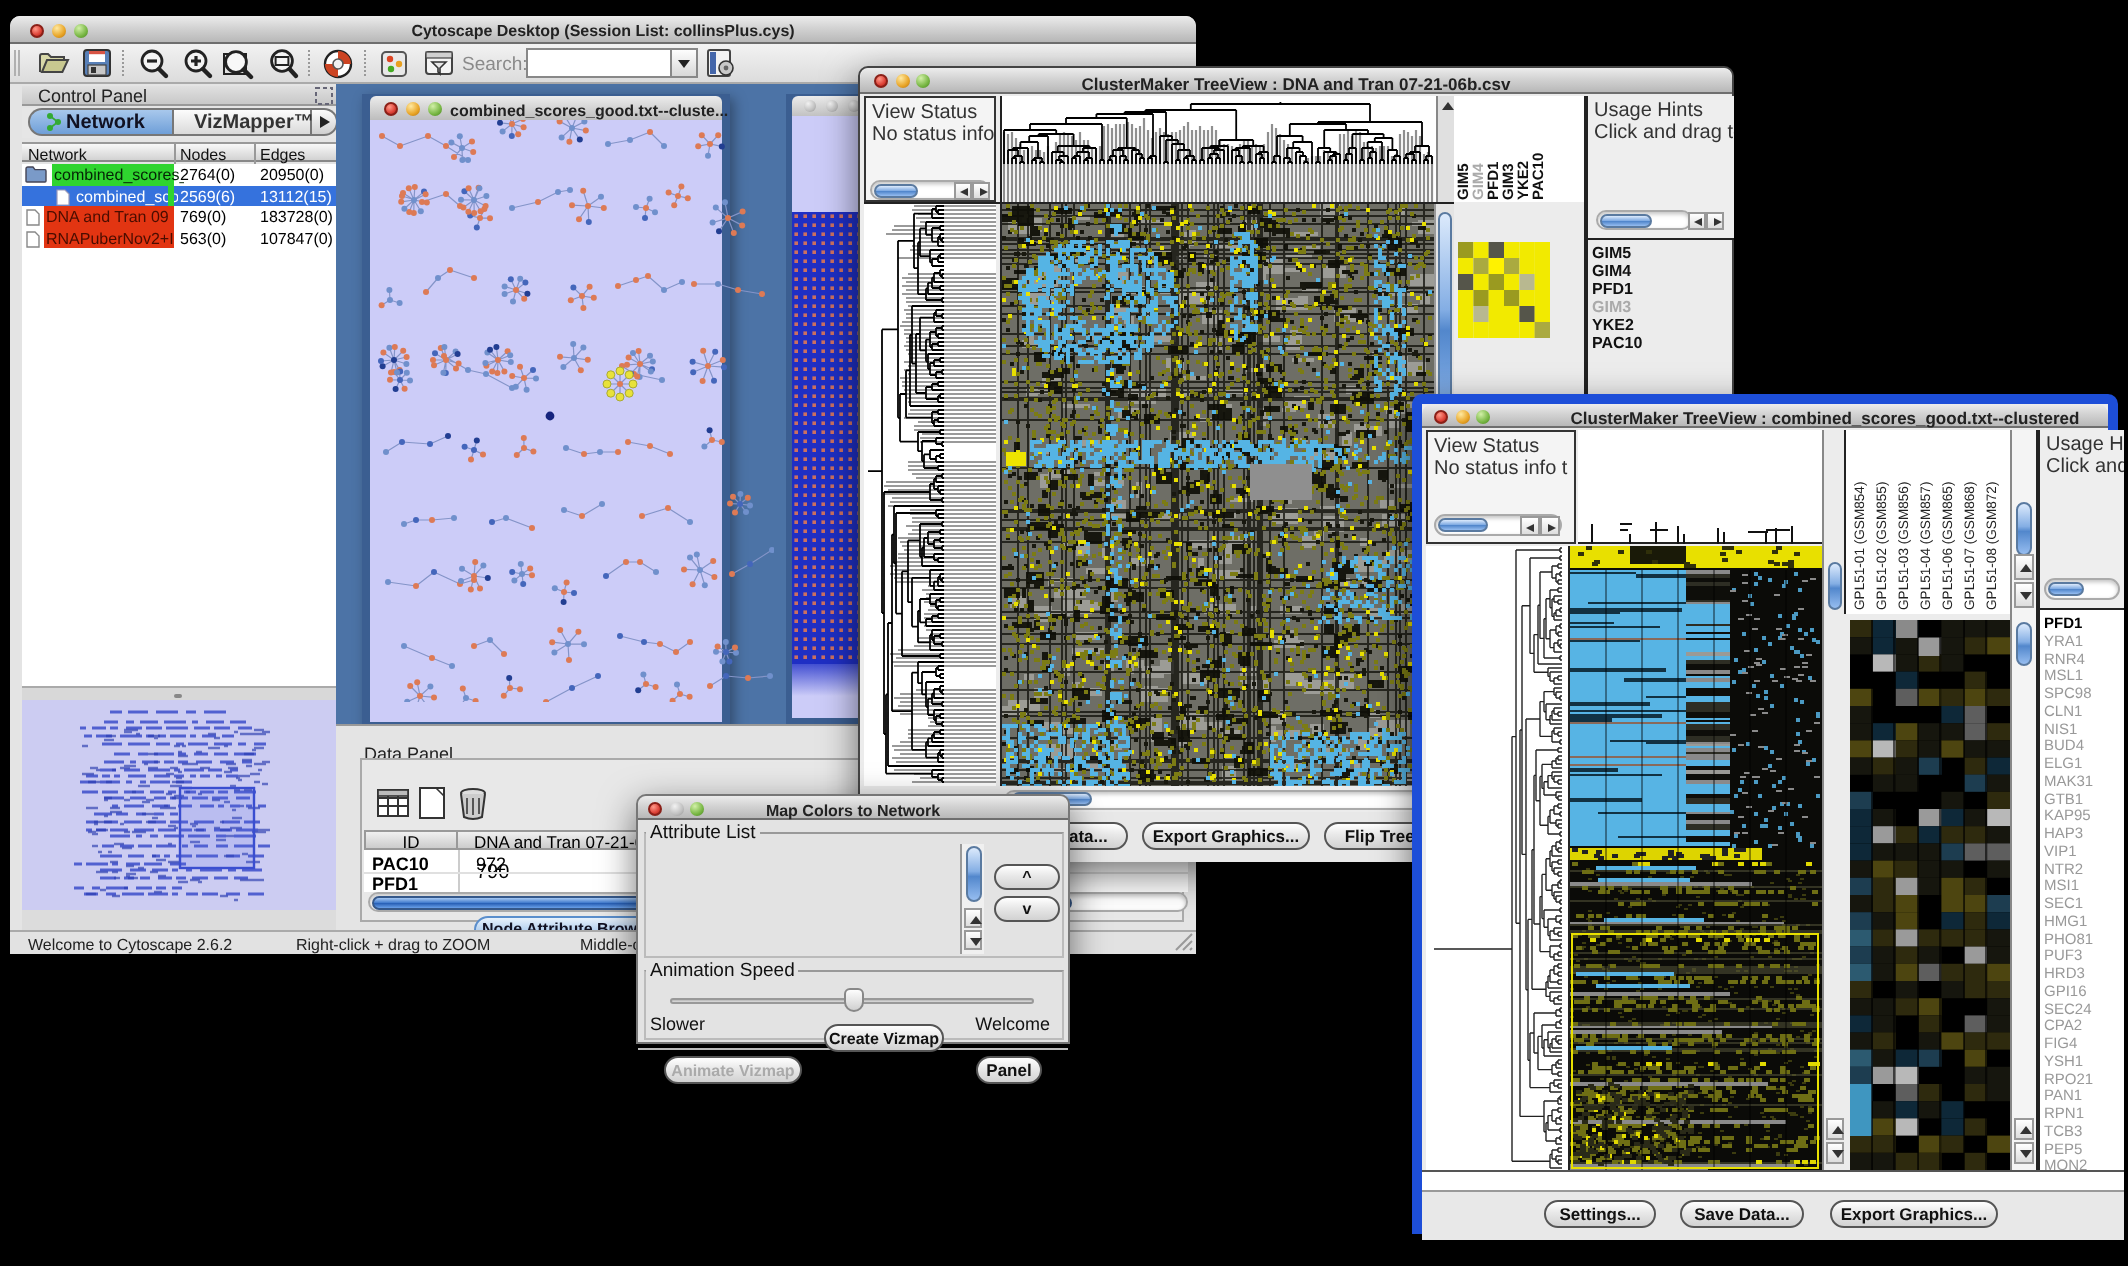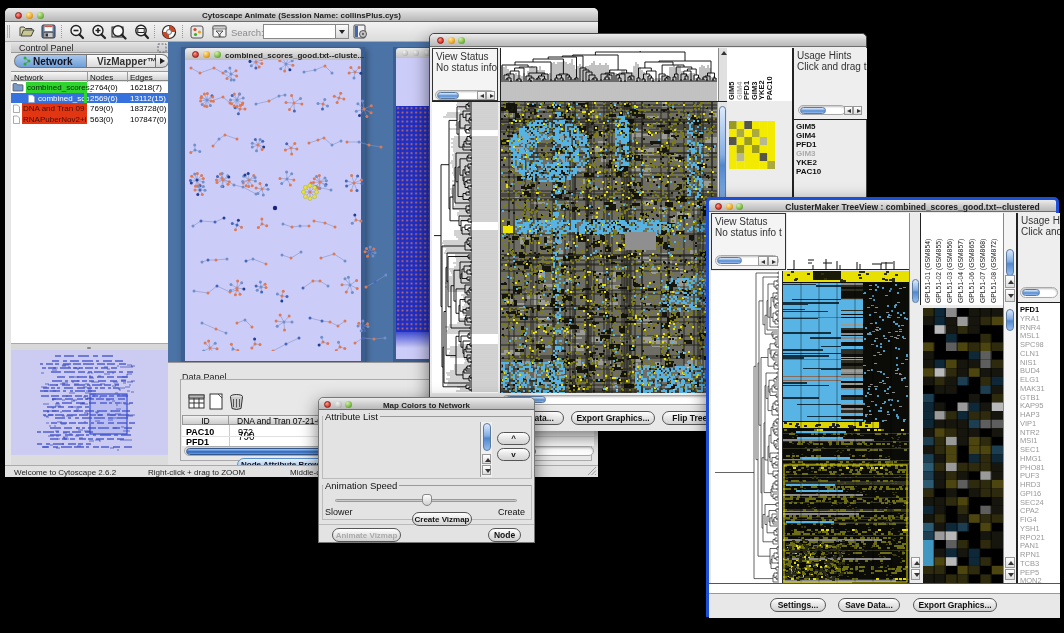--- a/index.html
+++ b/index.html
@@ -18,21 +18,21 @@
 .tri{width:0;height:0;position:absolute}
 .gtxt{color:#333;font-size:10px;line-height:11px}
 </style></head>
 <body>
 
 <div class="win" style="left:5px;top:8px;width:593px;height:469px;background:#e4e4e4;border-radius:5px 5px 0 0">
   <div class="tbar" style="height:14px"></div>
   <div class="tl r" style="left:10px;top:4px"></div>
   <div class="tl y" style="left:21px;top:4px"></div>
   <div class="tl g" style="left:32px;top:4px"></div>
-  <div class="ttext" style="left:0;right:0;top:3px;font-size:8px">Cytoscape Animate (Session Name: collinsPlus.cys)</div>
+  <div class="ttext" style="left:0;right:0;top:3px;font-size:8px">Cytoscape Desktop (Session List: collinsPlus.cys)</div>
 
   <div class="abs" style="left:0;top:14px;width:593px;height:20px;background:linear-gradient(#f2f2f2,#dcdcdc);border-bottom:1px solid #aaa">
     <div class="abs" style="left:2px;top:3px;width:1px;height:13px;background:#b0b0b0"></div>
     <div class="abs" style="left:4px;top:3px;width:1px;height:13px;background:#b0b0b0"></div>
 
     <svg class="abs" style="left:14px;top:2px" width="16" height="15">
         <path d="M1 12 L1 4 Q1 3 2 3 L5 3 L6.5 4.5 L13 4.5 L13 6" fill="#d8d8a8" stroke="#444" stroke-width="1"></path>
         <path d="M2 12 L4.5 6 L15 6 L12.2 12 Z" fill="#c8c890" stroke="#444" stroke-width="1"></path>
       </svg>
 
@@ -127,21 +127,21 @@
 
   <div class="abs" style="left:6px;top:74px;width:157px;height:261px;background:#fff;font-size:8px;color:#000">
 
     <div class="abs" style="left:0;top:0;width:157px;height:10.5px">
       <svg class="abs" style="left:1px;top:0px" width="12" height="10">
           <path d="M1 8.5V2.5Q1 1.5 2 1.5H4.5L5.5 2.8H10.5Q11 2.8 11 3.5V8.5Q11 9 10.5 9H1.5Q1 9 1 8.5Z" fill="#7a9ac8" stroke="#445" stroke-width=".7"></path>
         </svg>
       <div class="abs" style="left:15px;top:0;width:61px;height:10.5px;background:#2fd42f"></div>
       <div class="abs" style="left:16px;top:1px;color:#052505;white-space:nowrap;overflow:hidden;width:65px">combined_scores_</div>
       <div class="abs" style="left:79px;top:1px">2764(0)</div>
-        <div class="abs" style="left:119px;top:1px">16218(7)</div>
+        <div class="abs" style="left:119px;top:1px">20950(0)</div>
     </div>
 
     <div class="abs" style="left:0;top:10.5px;width:157px;height:10.5px;background:#3572dd;color:#fff">
       <svg class="abs" style="left:16px;top:1px" width="9" height="9">
           <path d="M1.5 1h4l2 2v5.5h-6z" fill="#fff" stroke="#99b" stroke-width=".6"></path>
         </svg>
       <div class="abs" style="left:27px;top:1px;white-space:nowrap;overflow:hidden;width:51px">combined_sco</div>
       <div class="abs" style="left:73px;top:0;width:3px;height:10.5px;background:#2fd42f"></div>
       <div class="abs" style="left:79px;top:1px">2569(6)</div>
         <div class="abs" style="left:119px;top:1px">13112(15)</div>
@@ -628,20 +628,21 @@
         <path d="M9 1 L1 9M9 4.5 L4.5 9M9 8 L8 9" stroke="#999" stroke-width="1"></path>
       </svg>
   </div>
 </div>
 
 <div class="win" style="left:429px;top:33px;width:438px;height:398px;background:#ececec;border:1px solid #444;border-radius:5px 5px 0 0">
   <div class="tbar" style="height:13px"></div>
   <div class="tl r" style="left:7px;top:3px"></div>
   <div class="tl y" style="left:17.5px;top:3px"></div>
   <div class="tl g" style="left:28px;top:3px"></div>
+  <div class="ttext" style="left:0;right:0;top:2.5px;font-size:8.5px">ClusterMaker TreeView : DNA and Tran 07-21-06b.csv</div>
 
   <div class="abs" style="left:2px;top:14px;width:66px;height:53px;background:#f4f4f4;border:1px solid #333;overflow:hidden">
     <div class="gtxt" style="position:absolute;left:3px;top:2px;white-space:nowrap">View Status<br>No status info f</div>
     <div class="strack" style="left:2px;top:41px;width:60px;height:10px"></div>
     <div class="aquathumb" style="left:4px;top:42.5px;width:22px;height:7px"></div>
     <div class="abs" style="left:44px;top:41.5px;width:9px;height:9.5px;background:linear-gradient(#fff,#ddd);border:1px solid #999">
         <div class="tri" style="left:2px;top:2.5px;border-top:2.5px solid transparent;border-bottom:2.5px solid transparent;border-right:4px solid #333"></div>
       </div>
     <div class="abs" style="left:53px;top:41.5px;width:9px;height:9.5px;background:linear-gradient(#fff,#ddd);border:1px solid #999">
         <div class="tri" style="left:3px;top:2.5px;border-top:2.5px solid transparent;border-bottom:2.5px solid transparent;border-left:4px solid #333"></div>
@@ -754,21 +755,21 @@
     <div class="aquathumb" style="left:6px;top:3px;width:40px;height:7px"></div>
   </div>
 
   <div class="abs" style="left:0;top:372px;width:436px;height:25px;background:#e8e8e8">
     <div class="btn" style="left:66px;top:5px;width:68px;height:14px;font-size:8.5px;line-height:13px">Save Data...</div>
     <div class="btn" style="left:141px;top:5px;width:84px;height:14px;font-size:8.5px;line-height:13px">Export Graphics...</div>
     <div class="btn" style="left:232px;top:5px;width:84px;height:14px;font-size:8.5px;line-height:13px">Flip Tree Nodes</div>
   </div>
 </div>
 
-<div class="win" style="left:706px;top:197px;width:353px;height:420px;background:#ececec;border:3px solid #1d4ed8;border-radius:5px 5px 0 0">
+<div class="win" style="left:706px;top:197px;width:353px;height:420px;background:#ececec;border:5px solid #1d4ed8;border-radius:5px 5px 0 0">
   <div class="tbar" style="height:12px"></div>
   <div class="tl r" style="left:6px;top:2.5px"></div>
   <div class="tl y" style="left:16.5px;top:2.5px"></div>
   <div class="tl g" style="left:27px;top:2.5px"></div>
   <div class="ttext" style="left:60px;right:0px;top:2px;font-size:8.5px">ClusterMaker TreeView : combined_scores_good.txt--clustered</div>
 
   <div class="abs" style="left:2px;top:13px;width:75px;height:57px;background:#f4f4f4;border:1px solid #333;overflow:hidden">
     <div class="gtxt" style="position:absolute;left:3px;top:2px;white-space:nowrap">View Status<br>No status info t</div>
     <div class="strack" style="left:3px;top:41px;width:64px;height:11px"></div>
     <div class="aquathumb" style="left:5px;top:43px;width:25px;height:7px"></div>
@@ -1064,21 +1065,21 @@
   </div>
 
   <div class="abs" style="left:0;top:383px;width:351px;height:10px;background:#fff;border-top:1px solid #555"></div>
   <div class="abs" style="left:0;top:393px;width:351px;height:25px;background:#e8e8e8;border-top:1px solid #999">
     <div class="btn" style="left:61px;top:4px;width:56px;height:14px;font-size:8.5px;line-height:13px">Settings...</div>
     <div class="btn" style="left:129px;top:4px;width:62px;height:14px;font-size:8.5px;line-height:13px">Save Data...</div>
     <div class="btn" style="left:204px;top:4px;width:84px;height:14px;font-size:8.5px;line-height:13px">Export Graphics...</div>
   </div>
 </div>
 
-<div class="win" style="left:318px;top:397px;width:217px;height:146px;background:#e3e3e3;border:1px solid #777;border-radius:5px 5px 0 0">
+<div class="win" style="left:318px;top:397px;width:217px;height:125px;background:#e3e3e3;border:1px solid #777;border-radius:5px 5px 0 0">
   <div class="tbar" style="height:12px"></div>
   <div class="tl r" style="left:5px;top:2.5px"></div>
   <div class="tl x" style="left:15.5px;top:2.5px"></div>
   <div class="tl g" style="left:26px;top:2.5px"></div>
   <div class="ttext" style="left:0;right:0;top:2.5px;font-size:8px">Map Colors to Network</div>
   <div class="abs" style="left:4px;top:13px;font-size:9.5px;color:#111;background:#e3e3e3;z-index:2;padding:0 2px">Attribute List</div>
   <div class="abs" style="left:3px;top:18px;width:210px;height:63px;border:1px solid #bbb;border-top:1px solid #999"></div>
   <div class="abs" style="left:161px;top:24px;width:12px;height:55px;background:#f0f0f0;border-left:1px solid #999">
     <div class="aquathumb" style="left:1.5px;top:1px;width:8px;height:28px"></div>
     <div class="abs" style="left:1px;top:32px;width:9px;height:10px;background:linear-gradient(#fff,#ddd);border:1px solid #999">
@@ -1088,18 +1089,18 @@
         <div class="tri" style="left:1.5px;top:3px;border-left:3px solid transparent;border-right:3px solid transparent;border-top:4px solid #333"></div>
       </div>
   </div>
   <div class="btn" style="left:178px;top:34px;width:33px;height:13px;font-size:8px;line-height:12px;border-radius:7px">^</div>
   <div class="btn" style="left:178px;top:50px;width:33px;height:13px;font-size:8px;line-height:12px;border-radius:7px">v</div>
   <div class="abs" style="left:4px;top:82px;font-size:9.5px;color:#111;background:#e3e3e3;z-index:2;padding:0 2px">Animation Speed</div>
   <div class="abs" style="left:3px;top:87px;width:210px;height:35px;border:1px solid #bbb;border-top:1px solid #999"></div>
   <div class="abs" style="left:16px;top:101px;width:182px;height:3px;background:linear-gradient(#b8b8b8,#dcdcdc);border:1px solid #999;border-radius:2px"></div>
   <div class="abs" style="left:103px;top:96px;width:10px;height:12px;background:linear-gradient(#fdfdfd,#d0d0d0);border:1px solid #888;border-radius:3px 3px 5px 5px"></div>
   <div class="abs" style="left:6px;top:109px;font-size:9px;color:#111">Slower</div>
-  <div class="abs" style="right:9px;top:109px;font-size:9px;color:#111">Create</div>
+  <div class="abs" style="right:9px;top:109px;font-size:9px;color:#111">Welcome</div>
   <div class="abs" style="left:0;top:126px;width:215px;height:1px;background:#bbb"></div>
   <div class="btn" style="left:13px;top:130px;width:69px;height:14px;font-size:8px;line-height:13px;color:#aaa">Animate Vizmap</div>
   <div class="btn" style="left:93px;top:114px;width:60px;height:14px;font-size:8px;line-height:13px">Create Vizmap</div>
-  <div class="btn" style="left:169px;top:130px;width:33px;height:14px;font-size:8.5px;line-height:13px">Node</div>
+  <div class="btn" style="left:169px;top:130px;width:33px;height:14px;font-size:8.5px;line-height:13px">Panel</div>
 </div>
 
 </body></html>

